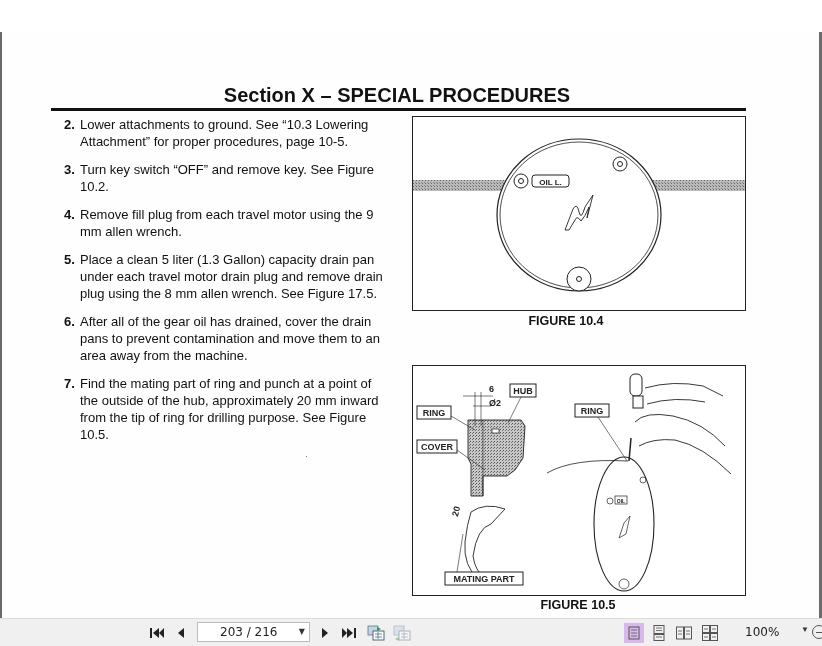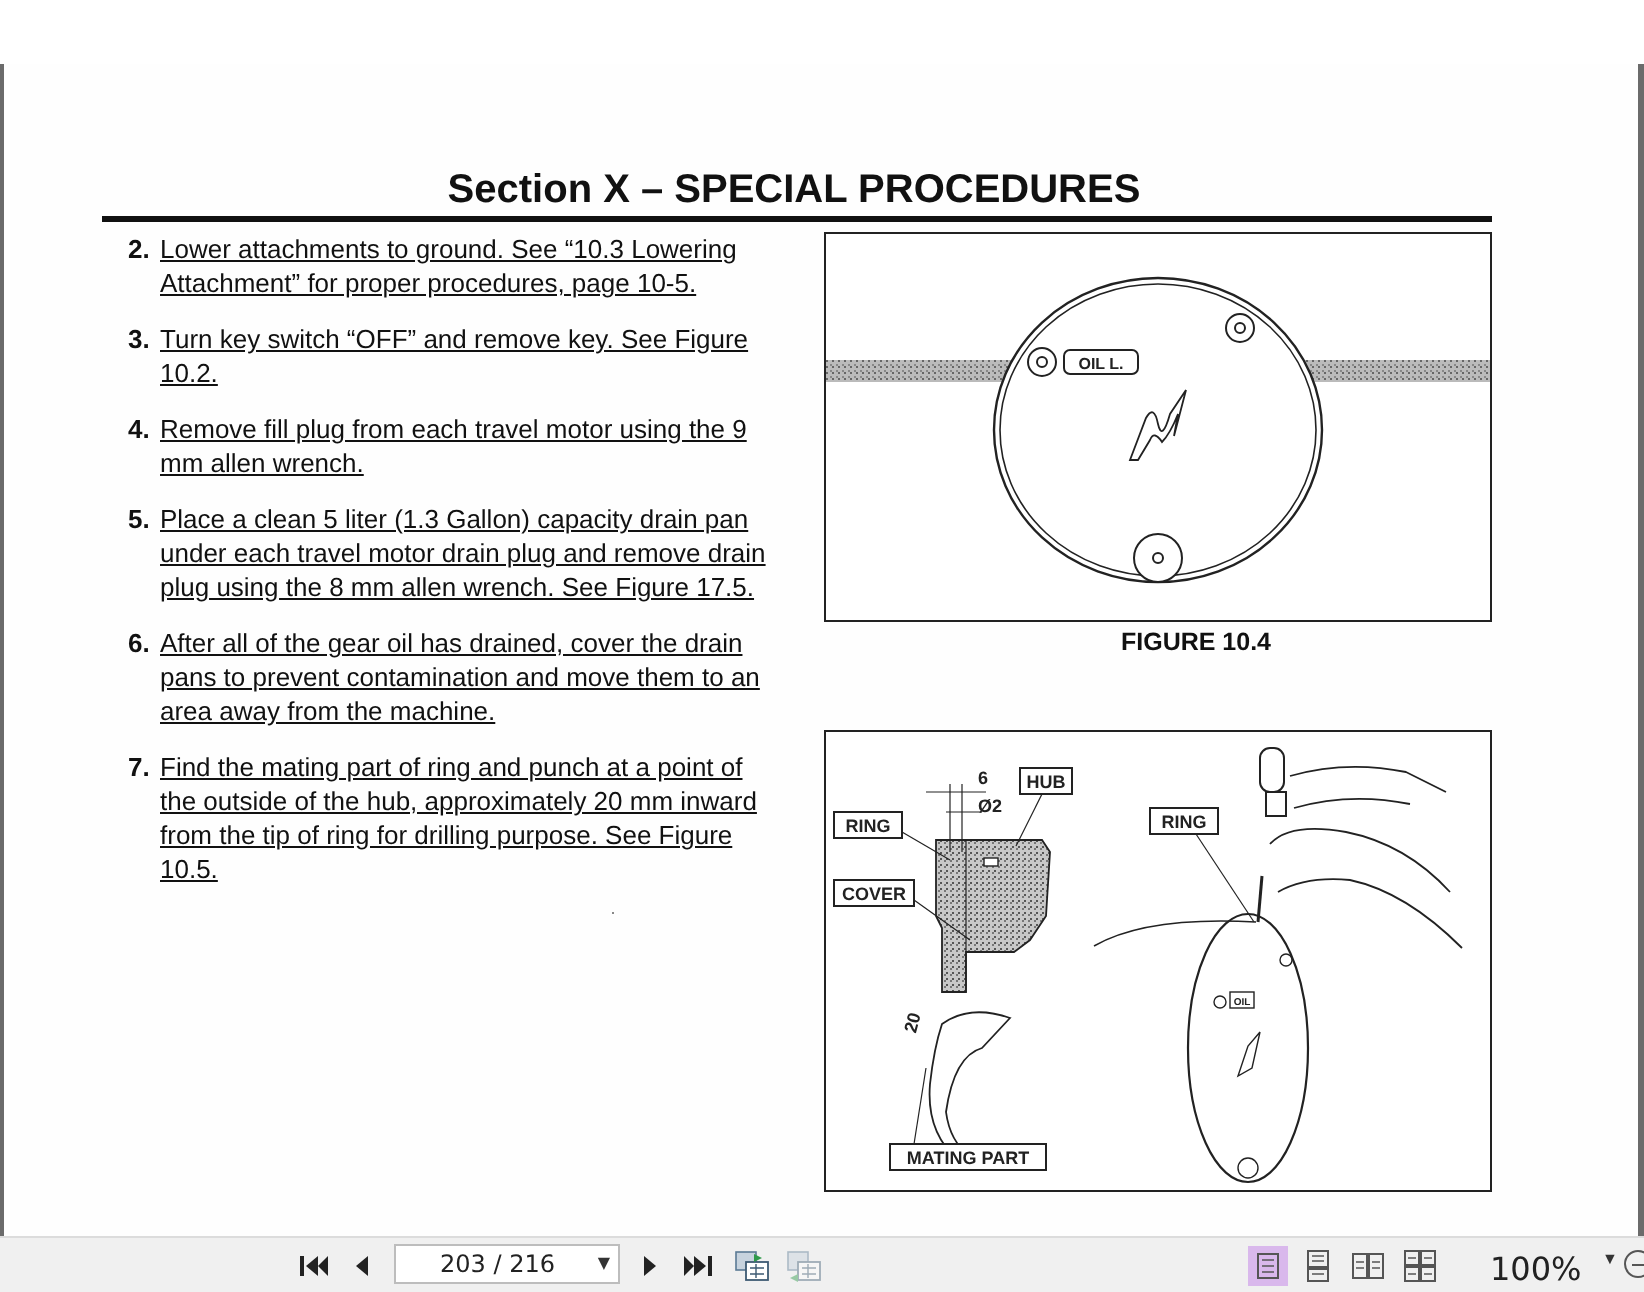--- a/index.html
+++ b/index.html
@@ -7,32 +7,32 @@
   .viewport { position:absolute; left:0; top:0; width:786px; height:618px; background:#84cc16;margin-top:32px; }
   .page-edge-left { position:absolute; left:0; top:0; width:2px; height:618px; background:#6b6b6b; }
   .page-edge-right { position:absolute; left:819px; top:0; width:3px; height:618px; background:#6b6b6b; }
   .page-bg { position:absolute; left:2px; top:0; width:817px; height:618px; background:#fefefe; }
   .title { position:absolute; left:0; width:800px; top:52px; text-align:center; font-weight:bold; font-size:20px; color:#111; padding-left:0; }
   .title span { position:relative; left:-3px; }
   .rule { position:absolute; left:51px; top:76px; width:695px; height:3px; background:#111; }
   .steps { position:absolute; left:64px; top:84px; width:324px; font-size:13px; line-height:17px; color:#111; }
   .step { display:flex; margin-bottom:11px; }
   .step .num { font-weight:bold; width:16px; flex:none; }
-  .step .txt { flex:1;text-decoration:underline; }
+  .step .txt { flex:1; }
   .fig { position:absolute; border:1.5px solid #222; background:#fff; }
   .fig1 { left:412px; top:84px; width:332px; height:193px;text-decoration:underline; }
   .fig2 { left:412px; top:333px; width:332px; height:229px; }
   .caption { position:absolute; font-weight:bold; font-size:12.5px; color:#111; text-align:center; width:332px; }
   .bottom-rule { position:absolute; left:412px; top:615px; width:334px; height:2px; background:#111; }
   .dot { position:absolute; left:306px; top:424px; width:1px; height:1px; background:#888; }
   .toolbar { position:absolute; left:0; top:618px; width:822px; height:28px; background:#f0f0f0; border-top:1px solid #dcdcdc; }
   .tb-btn { position:absolute; top:5px; height:18px; display:flex; align-items:center; justify-content:center; cursor:pointer; }
   .page-select { position:absolute; left:197px; top:3px; width:113px; height:20px; background:#fff; border:1px solid #bdbdbd; box-sizing:border-box; font-family:"DejaVu Sans", sans-serif; font-size:12px; color:#222; padding-left:22px; line-height:18px; }
   .page-select .caret { position:absolute; right:4px; top:0; font-size:8px; color:#333; }
-  .zoom-val { position:absolute; left:745px; top:6px; font-family:"DejaVu Sans", sans-serif; font-size:16px; color:#222; }
+  .zoom-val { position:absolute; left:745px; top:6px; font-family:"DejaVu Sans", sans-serif; font-size:12px; color:#222; }
   .zoom-caret { position:absolute; left:801px; top:6px; font-size:8px; color:#333; }
   .zoom-out { position:absolute; left:812px; top:6px; width:14px; height:14px; border:1px solid #555; border-radius:50%; box-sizing:border-box; }
   .zoom-out::after { content:""; position:absolute; left:3px; top:6px; width:8px; height:1px; background:#555; }
   .view-active { background:#d9b8ec; }
 </style>
 </head>
 <body>
 
 <div class="viewport">
   <div class="page-bg"></div>
@@ -87,21 +87,21 @@
         <circle cx="108" cy="64" r="2.5" fill="none" stroke="#222"></circle>
       <rect x="119" y="58" width="37" height="12" rx="3" fill="#fff" stroke="#222"></rect>
       <text x="137.5" y="67.5" text-anchor="middle" font-size="8" font-weight="bold" font-family="Liberation Sans, sans-serif" fill="#222">OIL L.</text>
       <circle cx="207" cy="47" r="7" fill="#fff" stroke="#222"></circle>
         <circle cx="207" cy="47" r="2.5" fill="none" stroke="#222"></circle>
       <circle cx="166" cy="162" r="12" fill="#fff" stroke="#222"></circle>
         <circle cx="166" cy="162" r="2.5" fill="none" stroke="#222"></circle>
       <path d="M152 113 L160 92 Q164 85 166 95 Q168 104 172 90 L180 78 L174 101 L176 90 Q172 100 168 104 Q164 98 162 103 L156 113 Z" fill="none" stroke="#222" stroke-width="0.9"></path>
     </svg>
   </div>
-  <div class="caption" style="left:432px; top:282px;">FIGURE 10.4</div>
+  <div class="caption" style="left:400px; top:282px;">FIGURE 10.4</div>
 
   <div class="fig fig2">
     <svg width="332" height="229" viewBox="0 0 332 229">
       <defs>
         <pattern id="hatch2" width="3" height="3" patternUnits="userSpaceOnUse">
           <rect width="3" height="3" fill="#c8c8c8"></rect>
             <rect width="1" height="1" fill="#555"></rect>
             <rect x="2" y="1" width="1" height="1" fill="#777"></rect>
         </pattern>
       </defs>
@@ -143,20 +143,21 @@
       <text x="179" y="48" text-anchor="middle" font-size="9" font-weight="bold" font-family="Liberation Sans, sans-serif" fill="#222">RING</text>
       <line x1="185" y1="51" x2="214" y2="95" stroke="#222" stroke-width="0.6"></line>
 
       <rect x="217" y="8" width="12" height="22" rx="5" fill="#fff" stroke="#222"></rect>
       <rect x="220" y="30" width="10" height="12" fill="#fff" stroke="#222"></rect>
       <path d="M232 22 Q260 14 290 20 L310 30 M234 38 Q262 30 292 36" fill="none" stroke="#222" stroke-width="0.9"></path>
       <path d="M222 56 Q232 45 260 50 Q290 56 312 80 M226 80 Q240 72 262 74 Q290 80 318 108" fill="none" stroke="#222" stroke-width="0.9"></path>
       <line x1="218" y1="72" x2="216" y2="95" stroke="#222" stroke-width="1.5"></line>
     </svg>
   </div>
+  <div class="caption" style="left:412px; top:566px;">FIGURE 10.5</div>
 
   <div class="bottom-rule"></div>
 </div>
 
 <div class="toolbar">
   <div class="tb-btn" style="left:149px; width:16px;">
     <svg width="14" height="12">
         <rect x="0" y="1" width="2" height="10" fill="#222"></rect>
         <polygon points="9,1 3,6 9,11" fill="#222"></polygon>
         <polygon points="14,1 9,6 14,11" fill="#222"></polygon>

